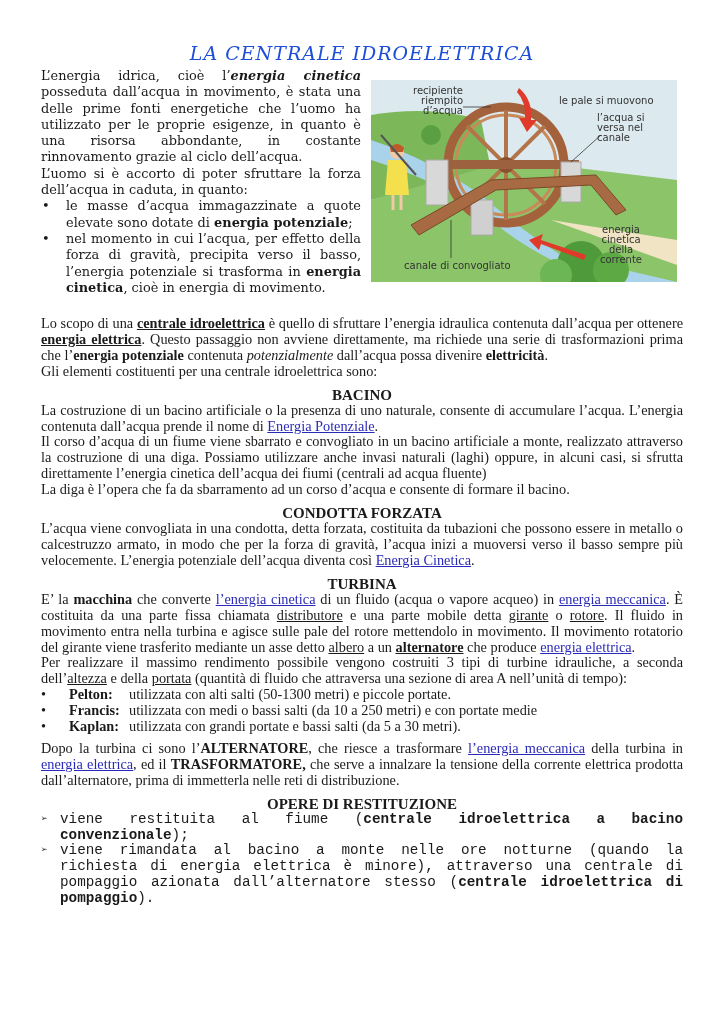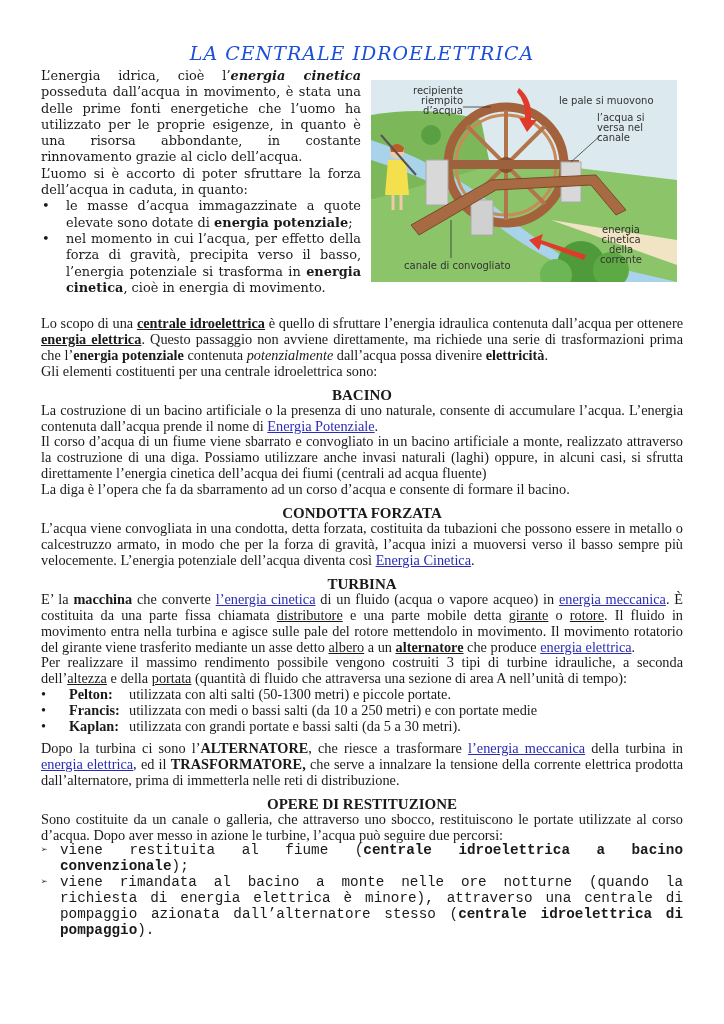--- a/index.html
+++ b/index.html
@@ -146,19 +146,18 @@
     <p><span>Per realizzare il massimo rendimento possibile vengono costruiti 3 tipi di turbine idrauliche, a seconda dell’</span><span class="u">altezza</span><span> e della </span><span class="u">portata</span><span> (quantità di fluido che attraversa una sezione di area A nell’unità di tempo):</span></p>
     <ul class="turbines">
       <li><span class="tname">Pelton:</span><span>utilizzata con alti salti (50-1300 metri) e piccole portate.</span></li>
       <li><span class="tname">Francis:</span><span>utilizzata con medi o bassi salti (da 10 a 250 metri) e con portate medie</span></li>
       <li><span class="tname">Kaplan:</span><span>utilizzata con grandi portate e bassi salti (da 5 a 30 metri).</span></li>
     </ul>
     <div class="gap"></div>
     <p><span>Dopo la turbina ci sono l’</span><b>ALTERNATORE</b><span>, che riesce a trasformare </span><a class="link">l’energia meccanica</a><span> della turbina in </span><a class="link">energia elettrica</a><span>, ed il </span><b>TRASFORMATORE,</b><span> che serve a innalzare la tensione della corrente elettrica prodotta dall’alternatore, prima di immetterla nelle reti di distribuzione.</span></p>
 
     <div class="section-h">OPERE DI RESTITUZIONE</div>
-    <p>Sono costituite da un canale o galleria, che attraverso uno sbocco, restituiscono le portate utilizzate al corso d’acqua. Dopo aver messo in azione le turbine, l’acqua può seguire due percorsi:</p>
     <ul class="arrows">
       <li><span>viene restituita al fiume (</span><b>centrale idroelettrica a bacino convenzionale</b><span>);</span></li>
       <li><span>viene rimandata al bacino a monte nelle ore notturne (quando la richiesta di energia elettrica è minore), attraverso una centrale di pompaggio azionata dall’alternatore stesso (</span><b>centrale idroelettrica di pompaggio</b><span>).</span></li>
     </ul>
   </div>
 </div>
 
 </body></html>

